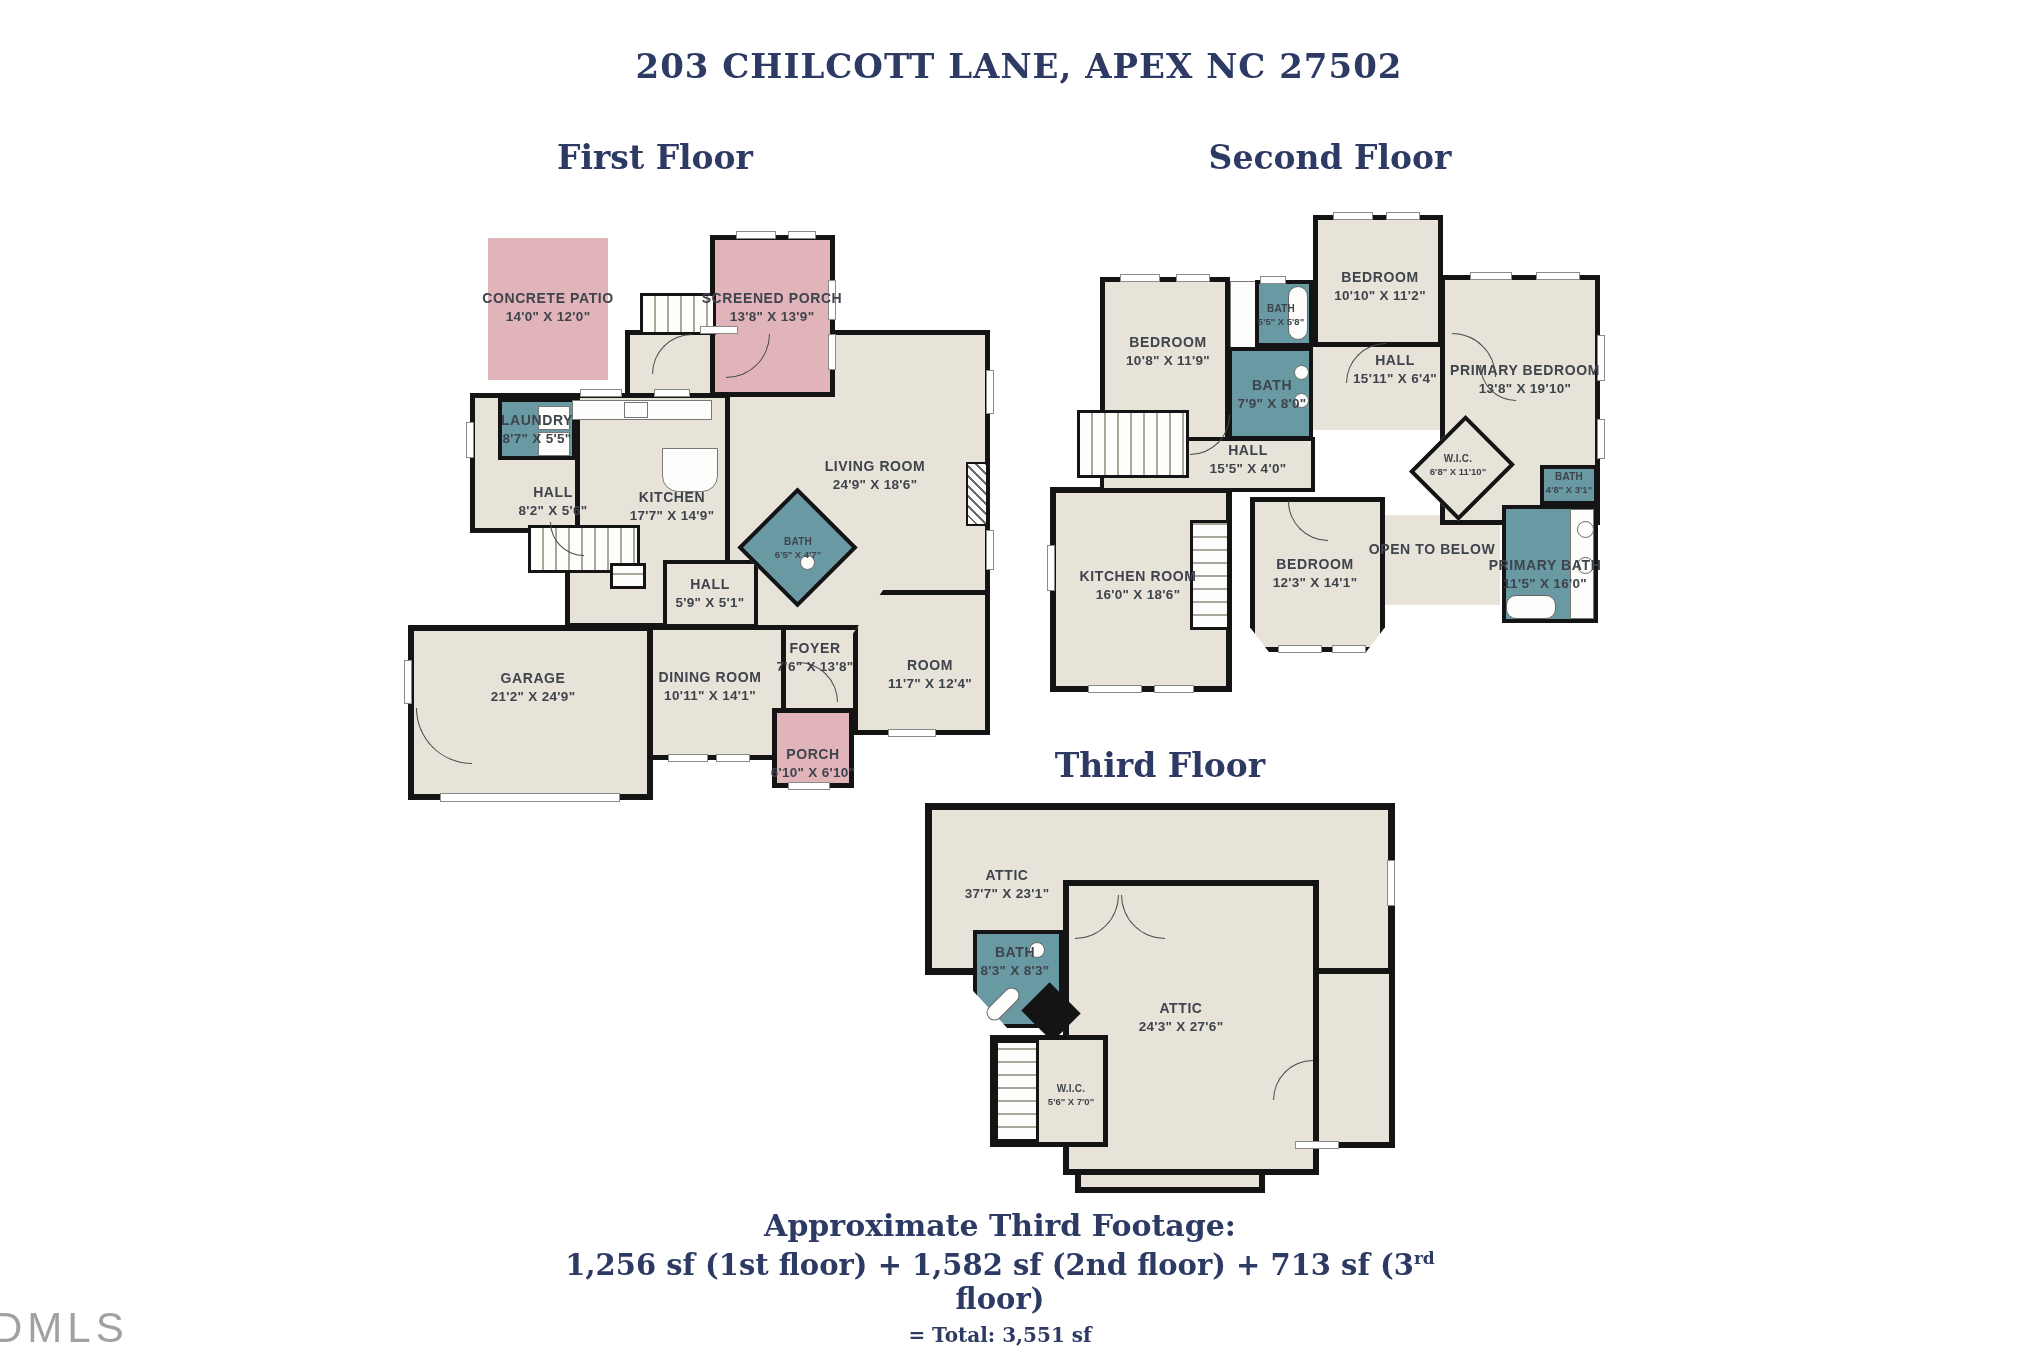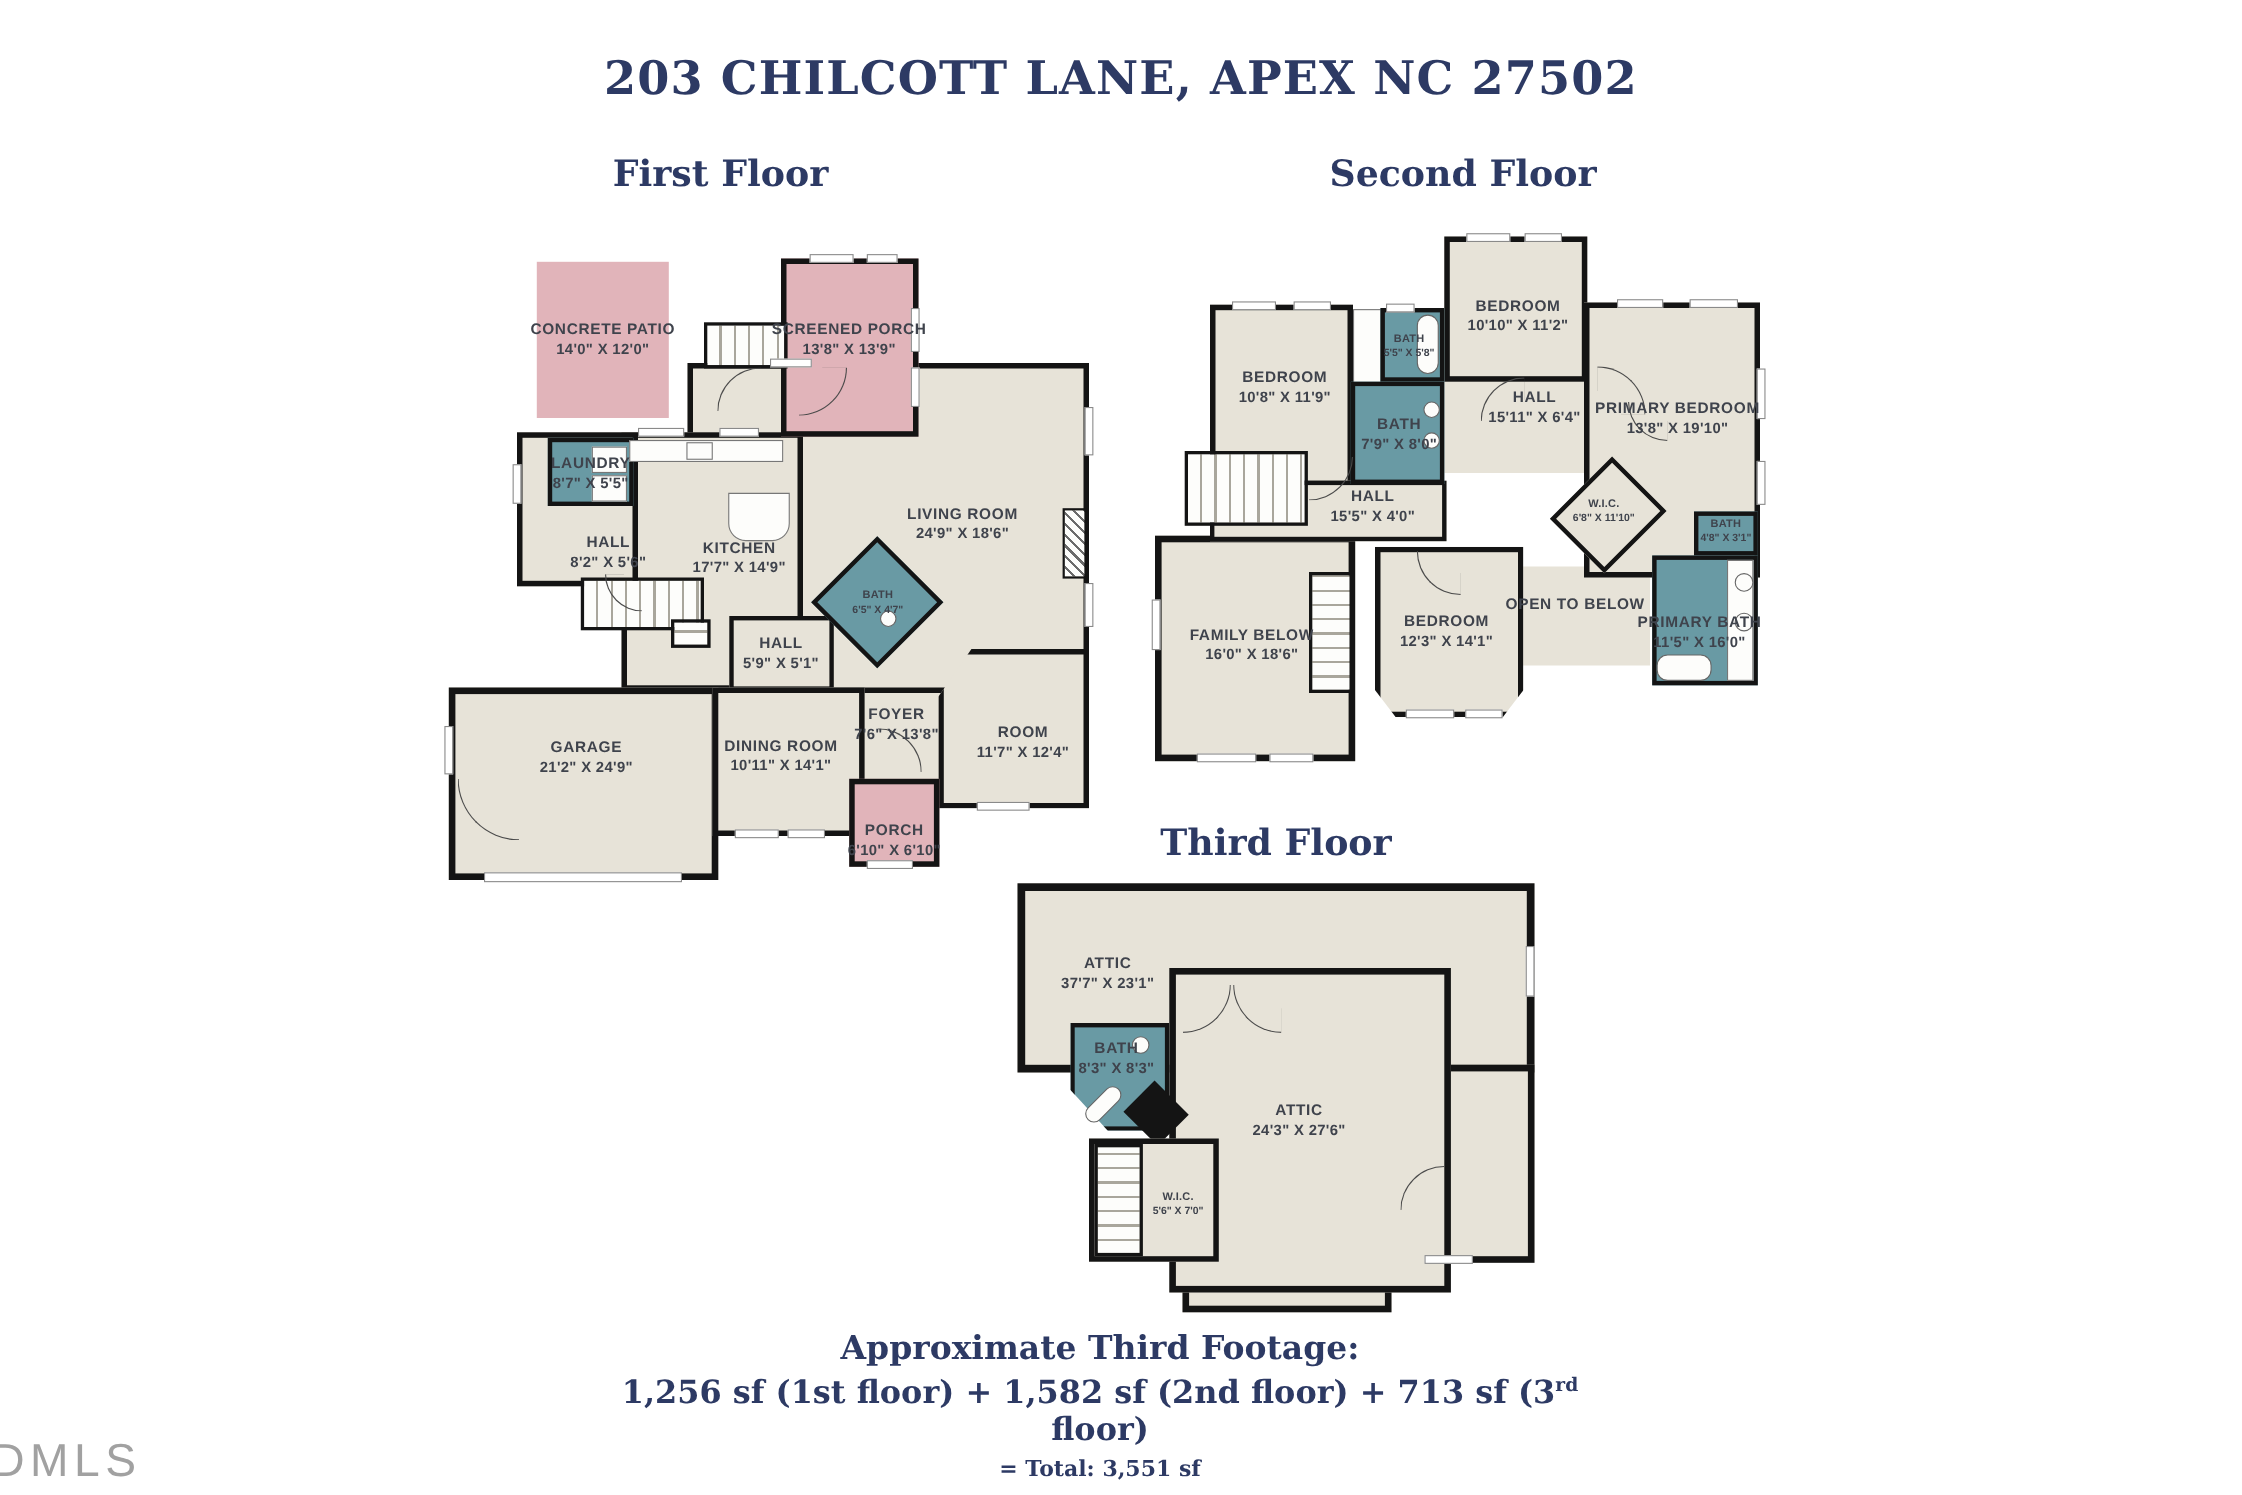--- a/index.html
+++ b/index.html
@@ -1,18 +1,18 @@
 <!DOCTYPE html>
 <html><head>
 <meta charset="utf-8">
 <style>
   html,body{margin:0;padding:0;background:#fff;overflow:hidden;}
   .page{position:relative;width:2038px;height:1359px;background:#ffffff;font-family:"Liberation Sans",sans-serif;}
   .title{position:absolute;left:519px;top:46px;width:1000px;text-align:center;
-         font-family:"DejaVu Serif",serif;font-weight:700;font-size:42px;letter-spacing:1px;color:#2d3a64;margin:0;}
+         font-family:"DejaVu Serif",serif;font-weight:700;font-size:34px;letter-spacing:1px;color:#2d3a64;margin:0;}
   .floor-heading{position:absolute;width:320px;text-align:center;margin:0;
          font-family:"DejaVu Serif",serif;font-weight:700;font-size:33px;color:#2d3a64;}
   .fh1{left:495px;top:138px;}
   .fh2{left:1170px;top:138px;}
   .fh3{left:1000px;top:746px;}
   .plan{position:absolute;}
   .plan1{left:400px;top:230px;width:625px;height:580px;}
   .plan2{left:1050px;top:215px;width:560px;height:485px;}
   .plan3{left:925px;top:800px;width:492px;height:400px;}
   .shape{position:absolute;box-sizing:border-box;}
@@ -249,21 +249,21 @@
         <div class="rd">4'8" X 3'1"</div>
     </div>
     <div class="room-label" style="left:495px;top:360px;">
       <div class="rn">PRIMARY BATH</div>
         <div class="rd">11'5" X 16'0"</div>
     </div>
     <div class="room-label" style="left:382px;top:334px;">
       <div class="rn">OPEN TO BELOW</div>
     </div>
     <div class="room-label" style="left:88px;top:371px;">
-      <div class="rn">FAMILY BELOW</div>
+      <div class="rn">KITCHEN ROOM</div>
         <div class="rd">16'0" X 18'6"</div>
     </div>
     <div class="room-label" style="left:265px;top:359px;">
       <div class="rn">BEDROOM</div>
         <div class="rd">12'3" X 14'1"</div>
     </div>
   </div>
 
   <div class="plan plan3">
     <div class="shape beige b7" style="left:0px;top:3px;width:470px;height:172px;"></div>

